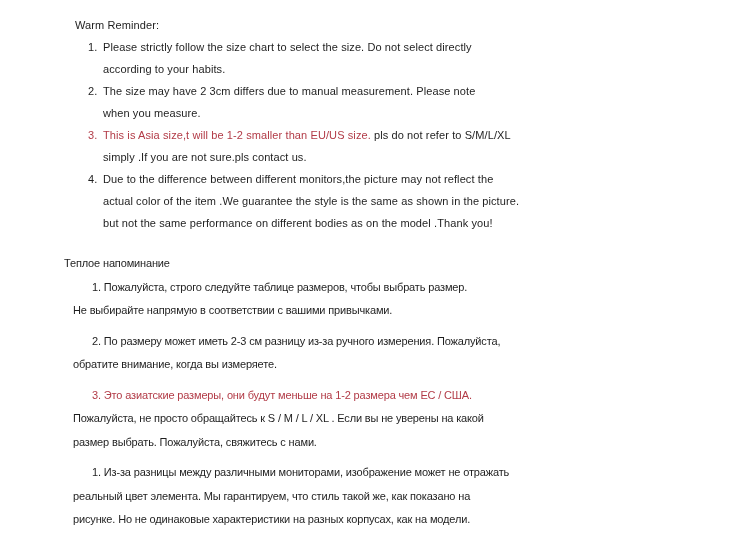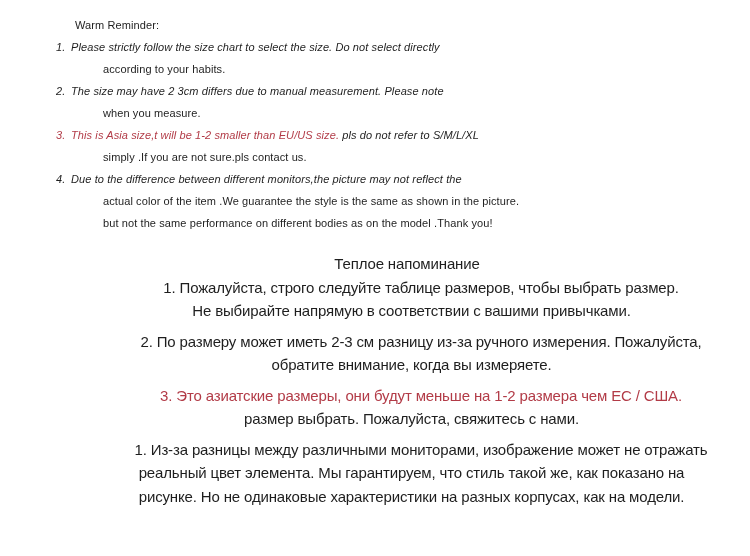--- a/index.html
+++ b/index.html
@@ -17,31 +17,30 @@
   .line { white-space: nowrap; }
 
   
   .en {
     padding-top: 14px;
     font-size: 11px;
     line-height: 22px;
     letter-spacing: 0.1px;
   }
   .en .heading { padding-left: 75px; }
-  .en .first   { padding-left: 56px; font-style: italic; }
+  .en .first   { padding-left: 88px; }
   .en .cont    { padding-left: 103px; }
   .en .num { display: inline-block; min-width: 15px; }
 
   
   .ru {
     margin-top: 18px;
-    font-size: 15px;
+    font-size: 11px;
     line-height: 23.5px;
     letter-spacing: -0.15px;
-    text-align: center;
   }
   .ru .heading { padding-left: 64px; }
   .ru .first   { padding-left: 92px; }
   .ru .cont    { padding-left: 73px; }
   .ru .para    { margin-top: 7px; }
   .ru .para-first { margin-top: 0; }
 
   .red { color: var(--accent-red, #b23b47); }
 </style>
 </head>
@@ -72,20 +71,21 @@
     <div class="line cont">Не выбирайте напрямую в соответствии с вашими привычками.</div>
   </div>
 
   <div class="para">
     <div class="line first">2. По размеру может иметь 2-3 см разницу из-за ручного измерения. Пожалуйста,</div>
     <div class="line cont">обратите внимание, когда вы измеряете.</div>
   </div>
 
   <div class="para">
     <div class="line first red">3. Это азиатские размеры, они будут меньше на 1-2 размера чем ЕС / США.</div>
+    <div class="line cont">Пожалуйста, не просто обращайтесь к S / M / L / XL . Если вы не уверены на какой</div>
     <div class="line cont">размер выбрать. Пожалуйста, свяжитесь с нами.</div>
   </div>
 
   <div class="para">
     <div class="line first">1. Из-за разницы между различными мониторами, изображение может не отражать</div>
     <div class="line cont">реальный цвет элемента. Мы гарантируем, что стиль такой же, как показано на</div>
     <div class="line cont">рисунке. Но не одинаковые характеристики на разных корпусах, как на модели.</div>
   </div>
 </section>
 

